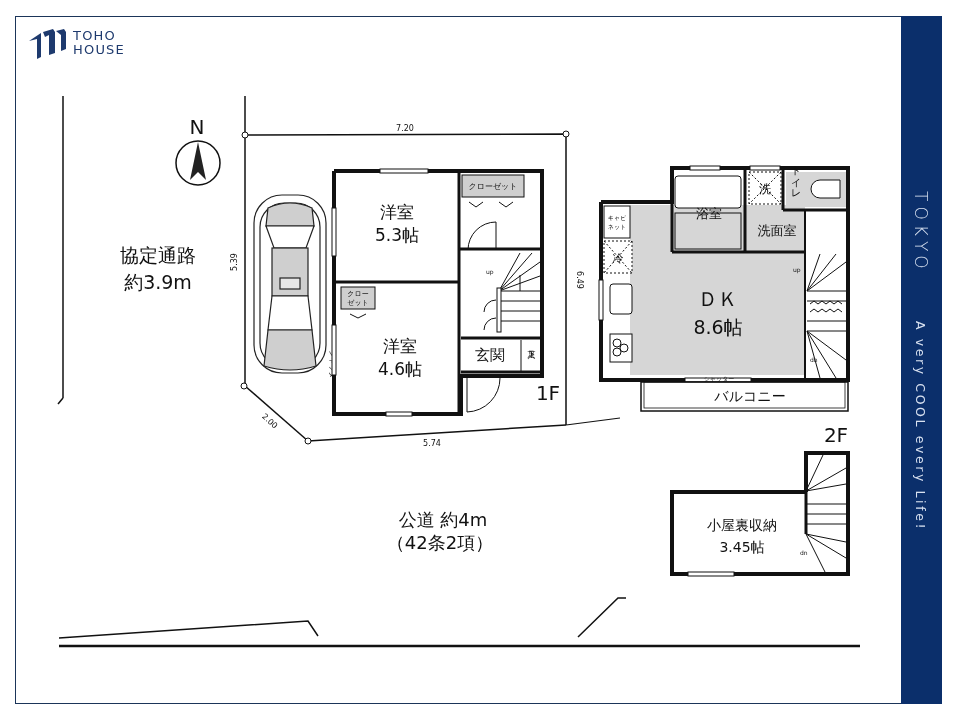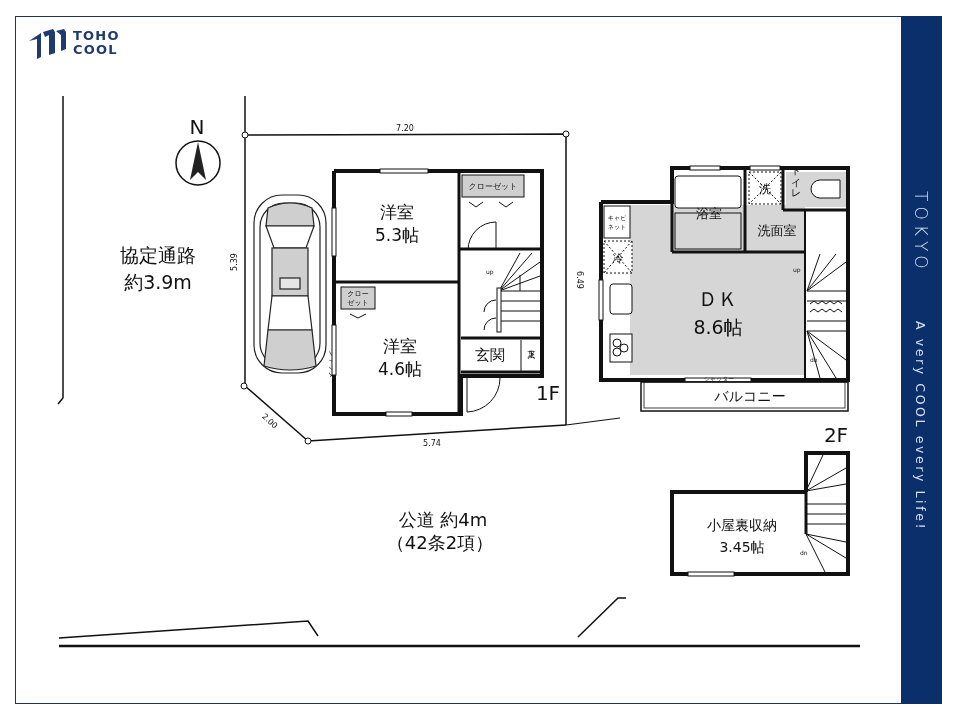--- a/index.html
+++ b/index.html
@@ -3,38 +3,38 @@
 <meta charset="utf-8">
 <style>
   html, body { margin: 0; padding: 0; background: #ffffff; }
   body { width: 960px; height: 720px; position: relative; overflow: hidden; font-family: "DejaVu Sans", sans-serif; }
   .frame { position: absolute; left: 15px; top: 16px; width: 927px; height: 688px; border: 1px solid #1b3559; box-sizing: border-box; }
   .side-band { position: absolute; left: 901px; top: 16px; width: 41px; height: 688px; background: #0b2f6b; }
   .side-text { position: absolute; left: 0; top: 0; width: 41px; height: 688px; }
   .side-text .tokyo { position: absolute; left: 10px; top: 175px; writing-mode: vertical-rl; color: #d8e1f0; font-family: "DejaVu Sans", sans-serif; font-size: 17px; letter-spacing: 5px; font-weight: 300; }
   .side-text .slogan { position: absolute; left: 12px; top: 305px; writing-mode: vertical-rl; color: #d8e1f0; font-family: "DejaVu Sans", sans-serif; font-size: 12.5px; letter-spacing: 2.6px; }
   .logo { position: absolute; left: 27px; top: 27px; width: 120px; height: 36px; }
-  .logo .name { position: absolute; left: 46px; top: 2px; color: #1e3a6e; font-family: "DejaVu Sans", sans-serif; font-weight: bold; font-size: 13px; line-height: 14px; letter-spacing: 1.2px; }
+  .logo .name { position: absolute; left: 46px; top: 2px; color: #1e3a6e; font-family: "DejaVu Sans", sans-serif; font-weight: normal; font-size: 13px; line-height: 14px; letter-spacing: 1.2px; }
   svg.plan { position: absolute; left: 0; top: 0; }
   .lbl { font-family: "DejaVu Sans", sans-serif; fill: #111; }
 </style>
 </head>
 <body>
 
 <div class="frame"></div>
 
 <div class="logo">
   <svg width="42" height="34" viewBox="0 0 42 34">
     <path d="M2 14 L14 6 L14 30 L10 32 L10 12 Z" fill="#1e3a6e"></path>
     <path d="M16 5 L26 2 L28 5 L28 26 L22 28 L22 8 L18 10 Z" fill="#1e3a6e"></path>
     <path d="M29 4 L37 2 L39 5 L39 22 L34 24 L34 8 Z" fill="#1e3a6e"></path>
   </svg>
   <div class="name">
     <div>TOHO</div>
-    <div>COOL</div>
+    <div>HOUSE</div>
   </div>
 </div>
 
 <div class="side-band">
   <div class="side-text">
     <div class="tokyo">TOKYO</div>
     <div class="slogan">A very COOL every Life!</div>
   </div>
 </div>
 

